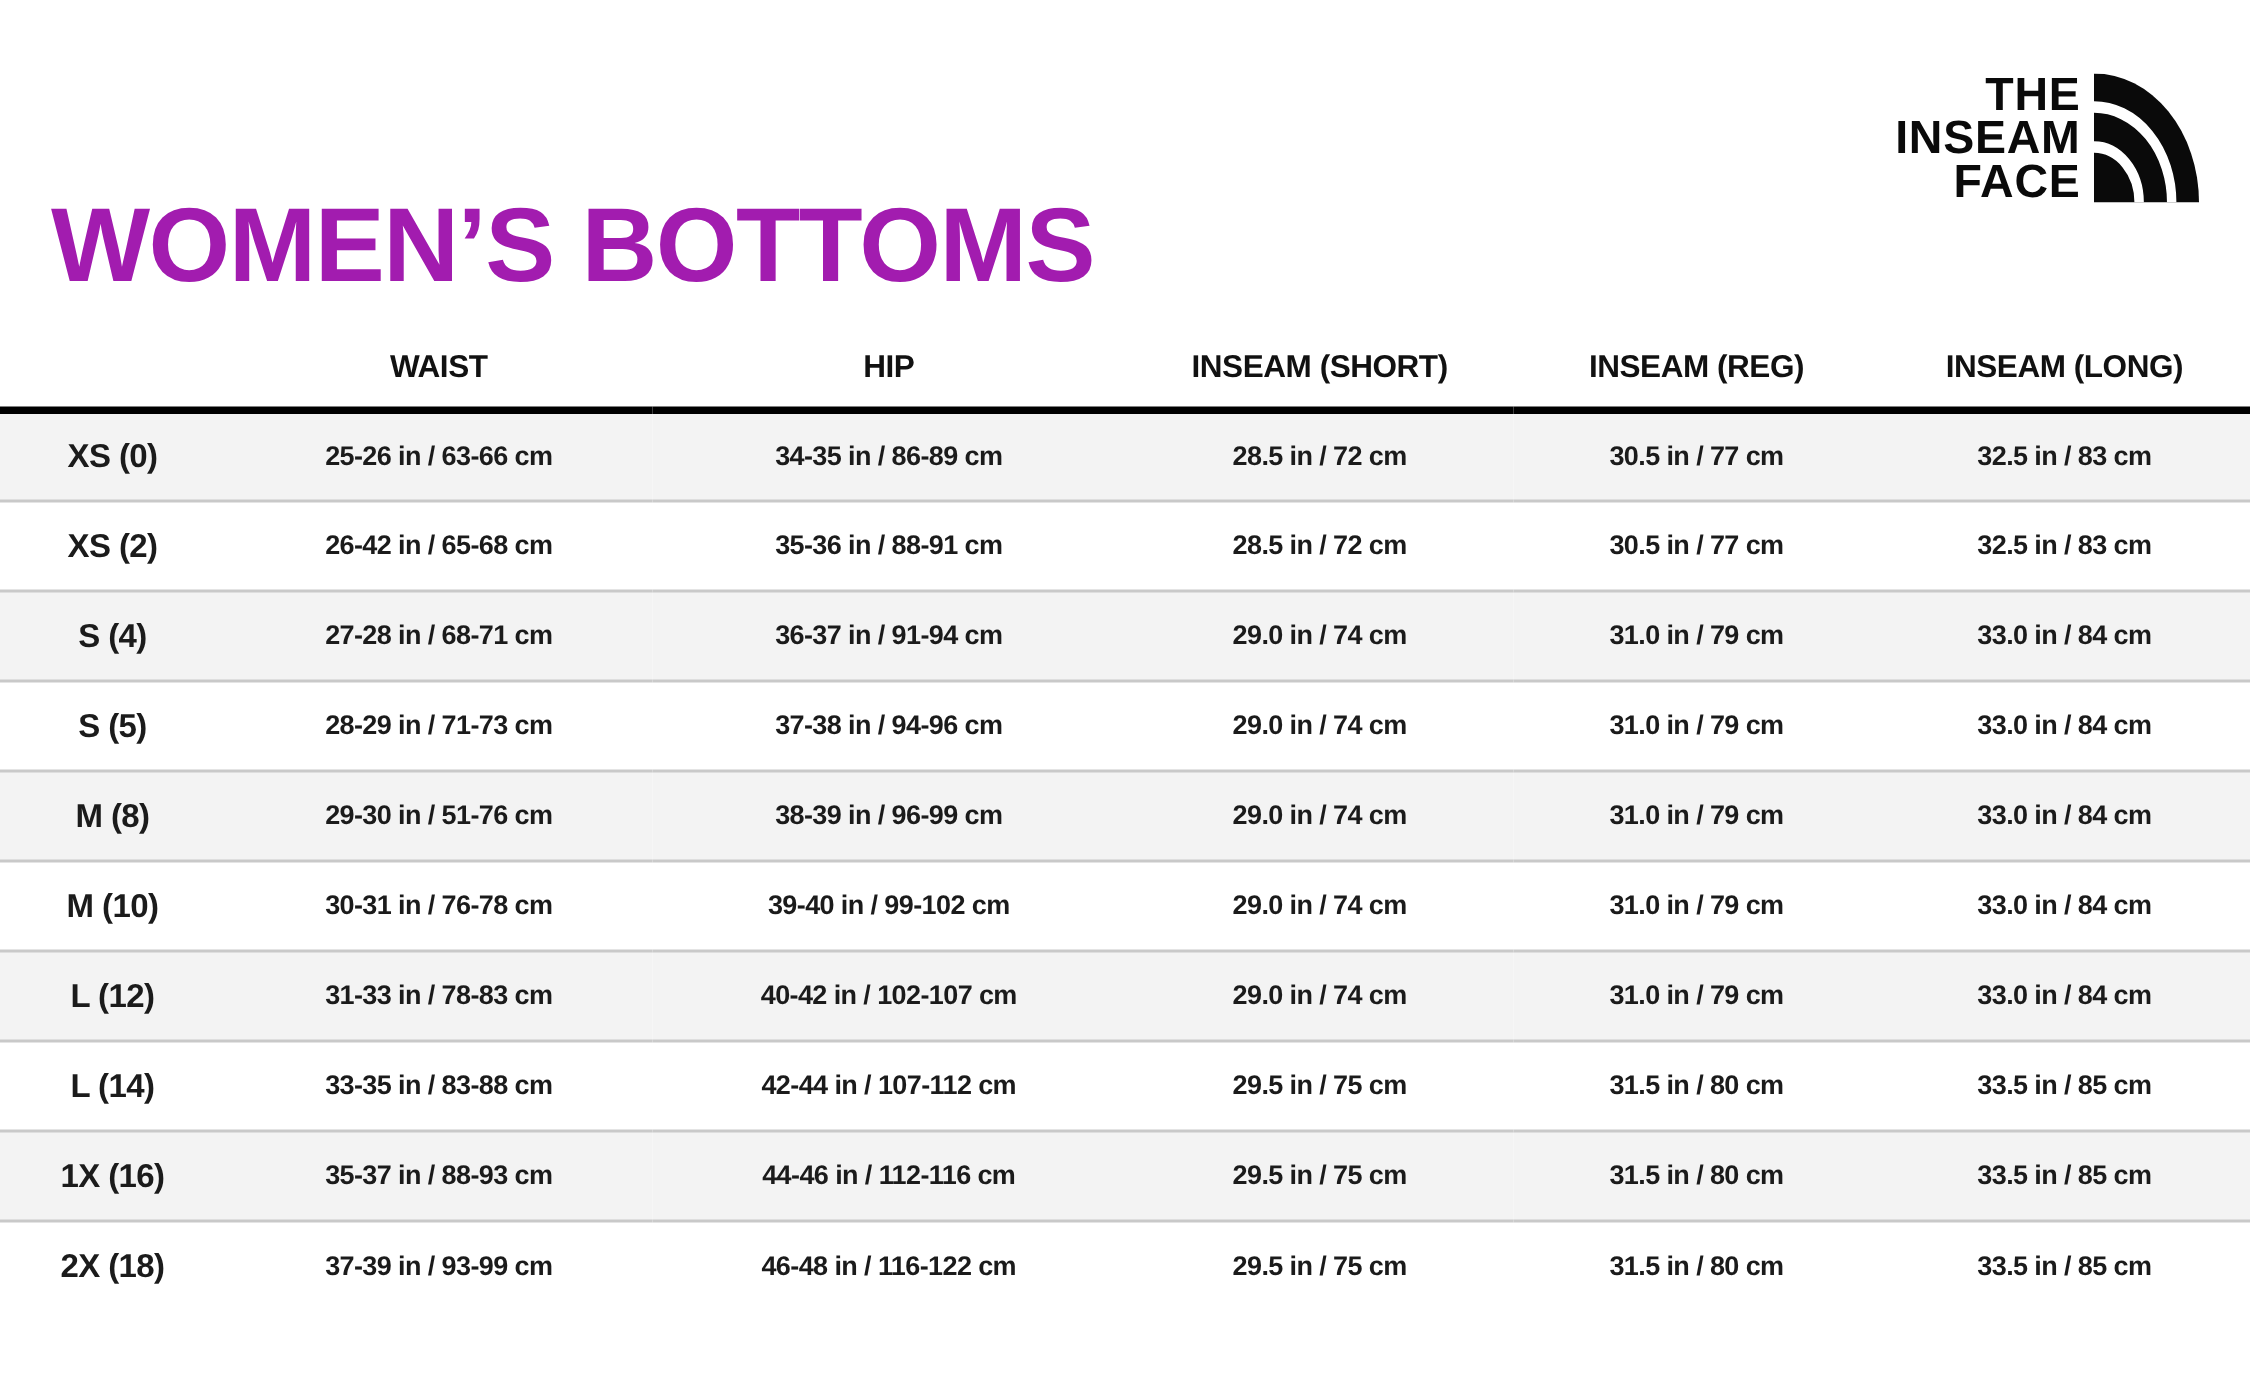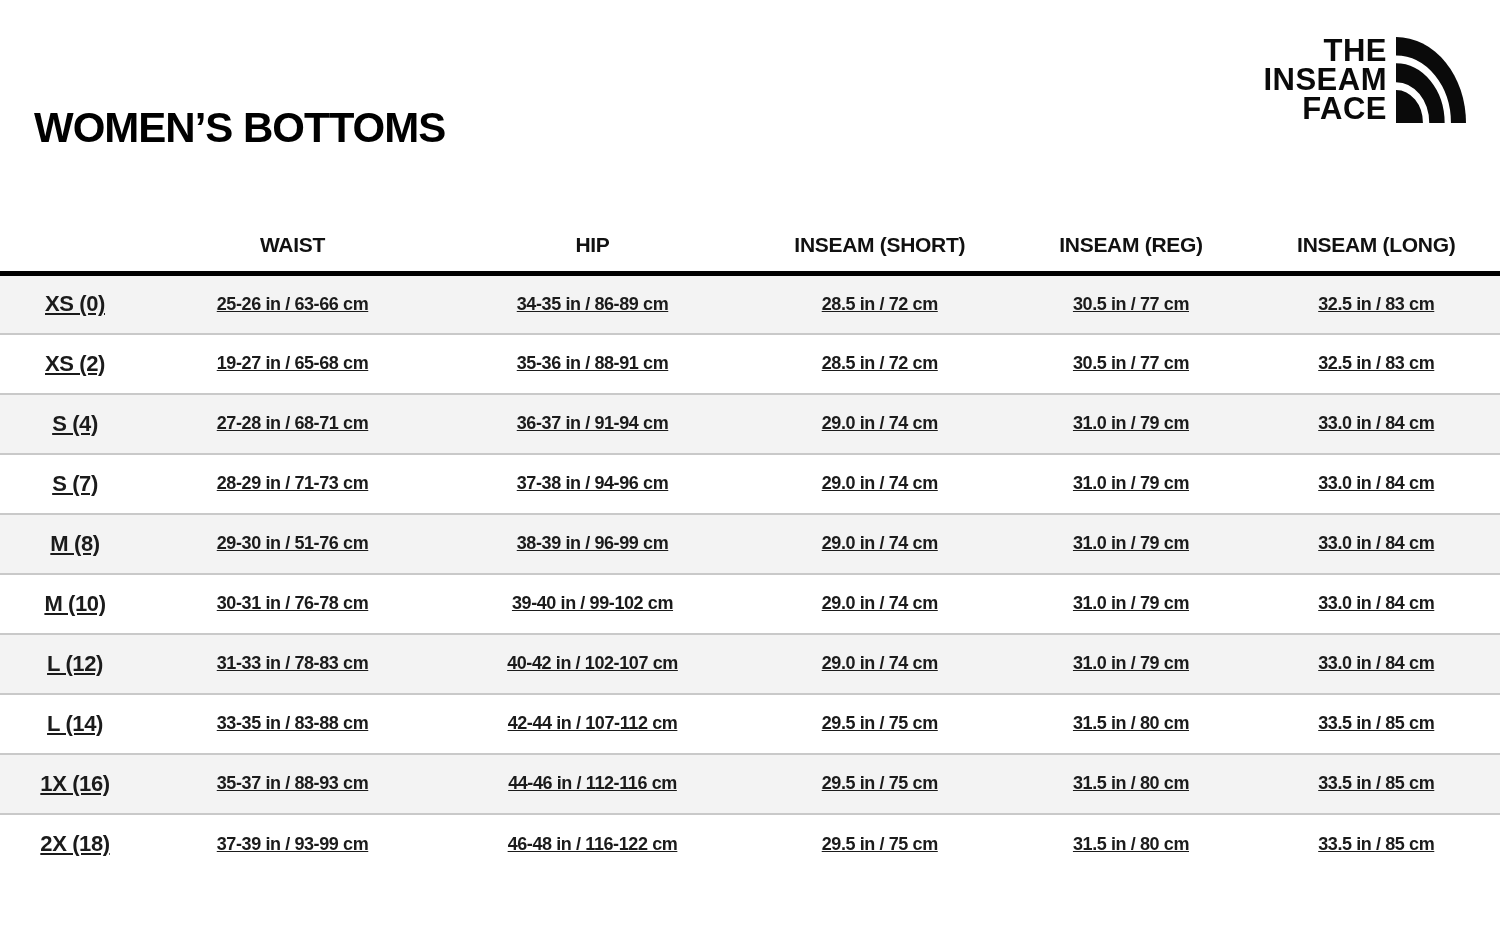--- a/index.html
+++ b/index.html
@@ -8,30 +8,30 @@
     position: relative;
     background: #ffffff;
     font-family: "Liberation Sans", "DejaVu Sans", sans-serif;
     color: #1b1b1b;
     overflow: hidden;
   }
 
   .page-title {
     position: absolute;
     left: 34px; top: 76px;
-    font-size: 42px;
+    font-size: 70px;
     font-weight: bold;
     letter-spacing: -1px;
-    color: #000000;
+    color: #a21caf;
     white-space: nowrap;
   }
 
   .brand-logo {
     position: absolute;
-    top: 36px; right: 34px;
+    top: 48px; right: 34px;
     display: flex;
     align-items: flex-end;
     justify-content: flex-end;
   }
   .brand-wordmark {
     text-align: right;
     font-weight: bold;
     font-size: 31px;
     line-height: 29px;
     letter-spacing: 0.5px;
@@ -65,21 +65,20 @@
     letter-spacing: -0.3px;
     text-align: center;
     color: #111111;
     white-space: nowrap;
   }
 
   tbody tr {
     height: 60px;
     border-bottom: 2px solid #c9c9c9;
     background: #ffffff;
-    text-decoration: underline;
   }
   tbody tr:nth-child(odd) { background: #f3f3f3; }
   tbody tr:last-child { border-bottom: none; }
 
   tbody td {
     font-size: 18px;
     font-weight: bold;
     letter-spacing: -0.4px;
     text-align: center;
     vertical-align: middle;
@@ -129,36 +128,36 @@
     <tr>
       <td class="cell-size">XS (0)</td>
       <td>25-26 in / 63-66 cm</td>
       <td>34-35 in / 86-89 cm</td>
       <td>28.5 in / 72 cm</td>
       <td>30.5 in / 77 cm</td>
       <td>32.5 in / 83 cm</td>
     </tr>
     <tr>
       <td class="cell-size">XS (2)</td>
-      <td>19-27 in / 65-68 cm</td>
+      <td>26-42 in / 65-68 cm</td>
       <td>35-36 in / 88-91 cm</td>
       <td>28.5 in / 72 cm</td>
       <td>30.5 in / 77 cm</td>
       <td>32.5 in / 83 cm</td>
     </tr>
     <tr>
       <td class="cell-size">S (4)</td>
       <td>27-28 in / 68-71 cm</td>
       <td>36-37 in / 91-94 cm</td>
       <td>29.0 in / 74 cm</td>
       <td>31.0 in / 79 cm</td>
       <td>33.0 in / 84 cm</td>
     </tr>
     <tr>
-      <td class="cell-size">S (7)</td>
+      <td class="cell-size">S (5)</td>
       <td>28-29 in / 71-73 cm</td>
       <td>37-38 in / 94-96 cm</td>
       <td>29.0 in / 74 cm</td>
       <td>31.0 in / 79 cm</td>
       <td>33.0 in / 84 cm</td>
     </tr>
     <tr>
       <td class="cell-size">M (8)</td>
       <td>29-30 in / 51-76 cm</td>
       <td>38-39 in / 96-99 cm</td>

